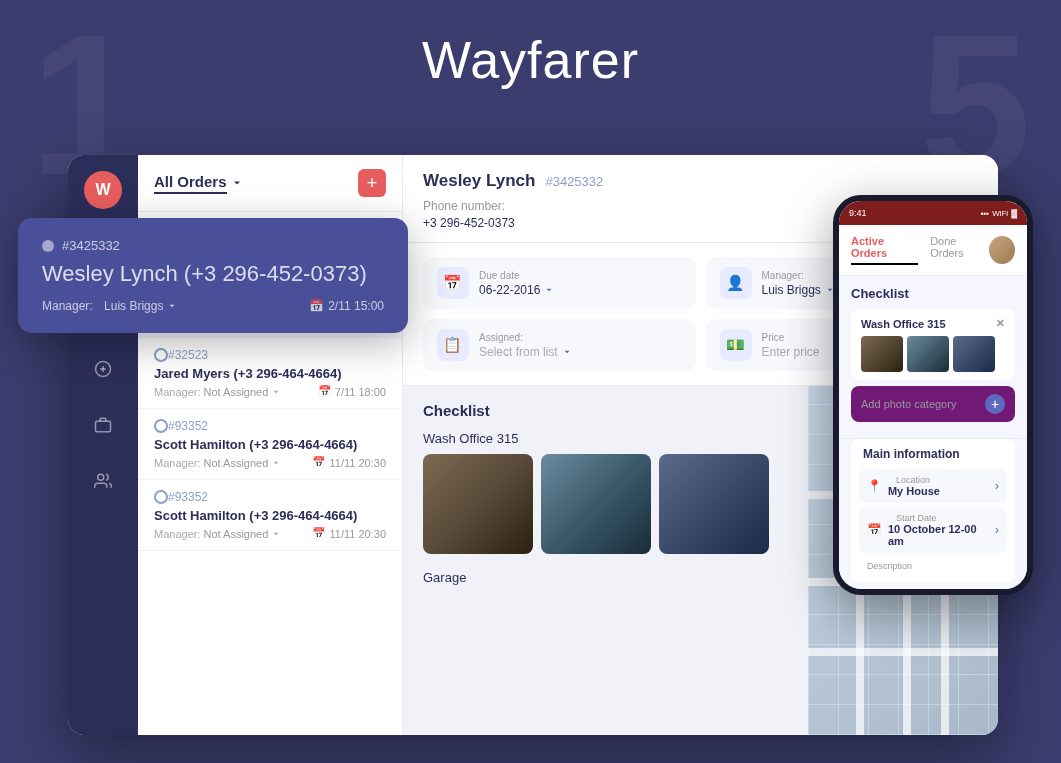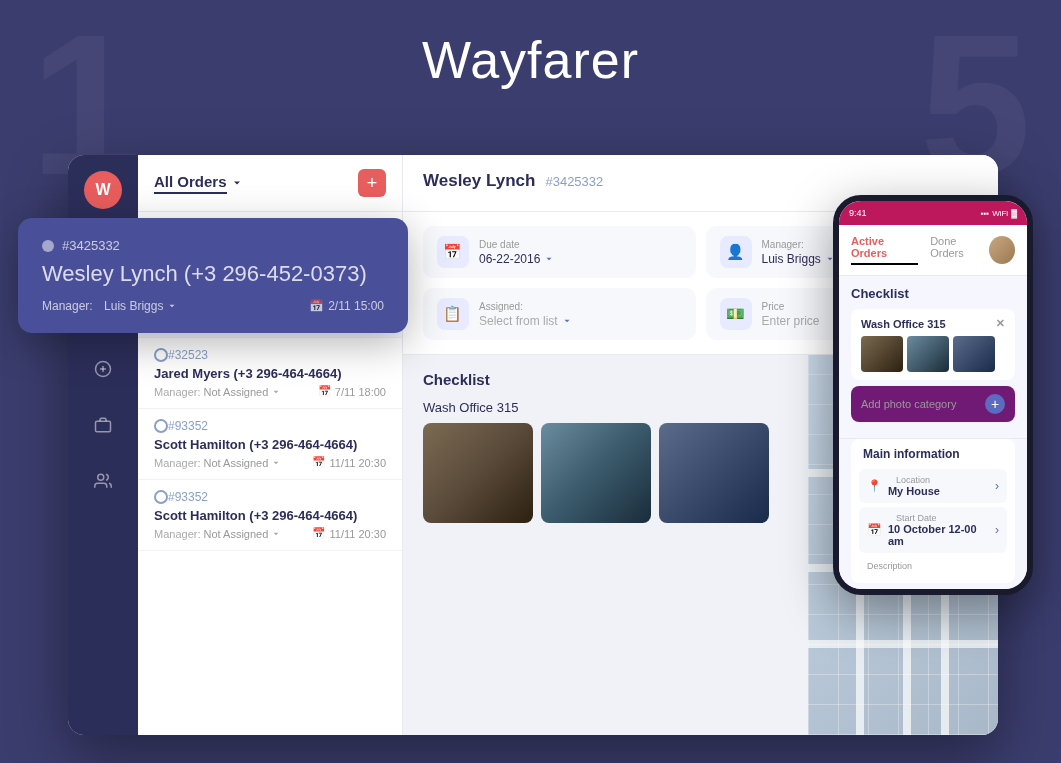--- a/index.html
+++ b/index.html
@@ -454,21 +454,21 @@
       height: 400px;
       background: #fff;
       border-radius: 28px;
       box-shadow: 0 15px 50px rgba(0,0,0,0.4);
       overflow: hidden;
       border: 6px solid #1a1a2e;
       z-index: 20;
     }
     .phone-notch {
       height: 24px;
-      background: #be185d;
+      background: #7f1d1d;
       display: flex;
       align-items: center;
       justify-content: space-between;
       padding: 0 10px;
       font-size: 9px;
       color: #fff;
     }
     .phone-status-icons {
       display: flex;
       gap: 3px;
@@ -779,20 +779,36 @@
       </div>
     </div>
   </div>
 
   <div style="flex:1; display:flex; flex-direction:column; overflow:hidden;">
 
     <div class="detail-header">
       <div class="detail-title-row">
         <span class="detail-name">Wesley Lynch</span>
         <span class="detail-order-id">#3425332</span>
+      </div>
+      <div class="detail-fields">
+        <div>
+          <div class="detail-field-label">Phone number:</div>
+          <div class="detail-field-value">+3 296-452-0373</div>
+        </div>
+        <div style="margin-left:auto">
+          <div class="detail-field-label">Status:</div>
+          <div class="status-new">
+            <div class="status-dot-new"></div>
+            <span>New</span>
+            <svg width="10" height="10" viewBox="0 0 24 24" fill="#2c2e5a">
+                <path d="M6 9l6 6 6-6"></path>
+              </svg>
+          </div>
+        </div>
       </div>
     </div>
 
     <div class="detail-cards">
 
       <div class="detail-card">
         <div class="detail-card-icon">📅</div>
         <div class="detail-card-content">
           <div class="detail-card-label">Due date</div>
           <div class="detail-card-value">
@@ -847,20 +863,23 @@
 
         <div>
           <div class="checklist-item-title">Wash Office 315</div>
           <div class="checklist-photos">
             <div class="checklist-photo photo-1"></div>
             <div class="checklist-photo photo-2"></div>
             <div class="checklist-photo photo-3"></div>
           </div>
         </div>
 
+        <div style="margin-top:16px;">
+          <div class="checklist-item-title">Garage</div>
+        </div>
       </div>
 
       <div class="map-area">
         <div class="map-bg">
           <div class="map-road-h" style="top:30%;"></div>
           <div class="map-road-h" style="top:55%;"></div>
           <div class="map-road-h" style="top:75%;"></div>
           <div class="map-road-v" style="left:25%;"></div>
           <div class="map-road-v" style="left:50%;"></div>
           <div class="map-road-v" style="left:70%;"></div>

